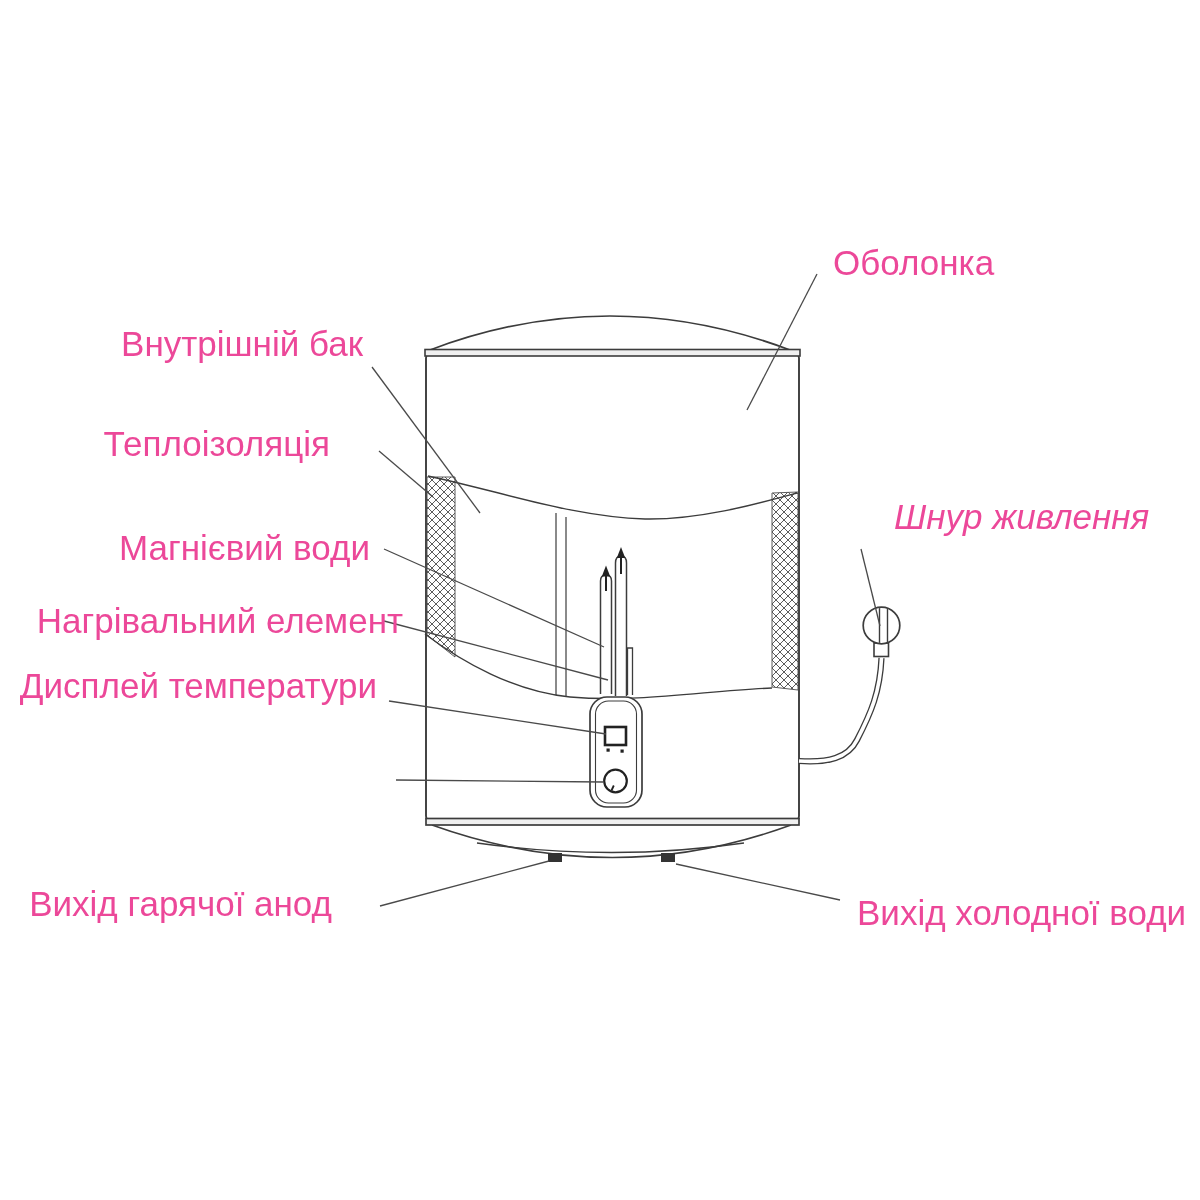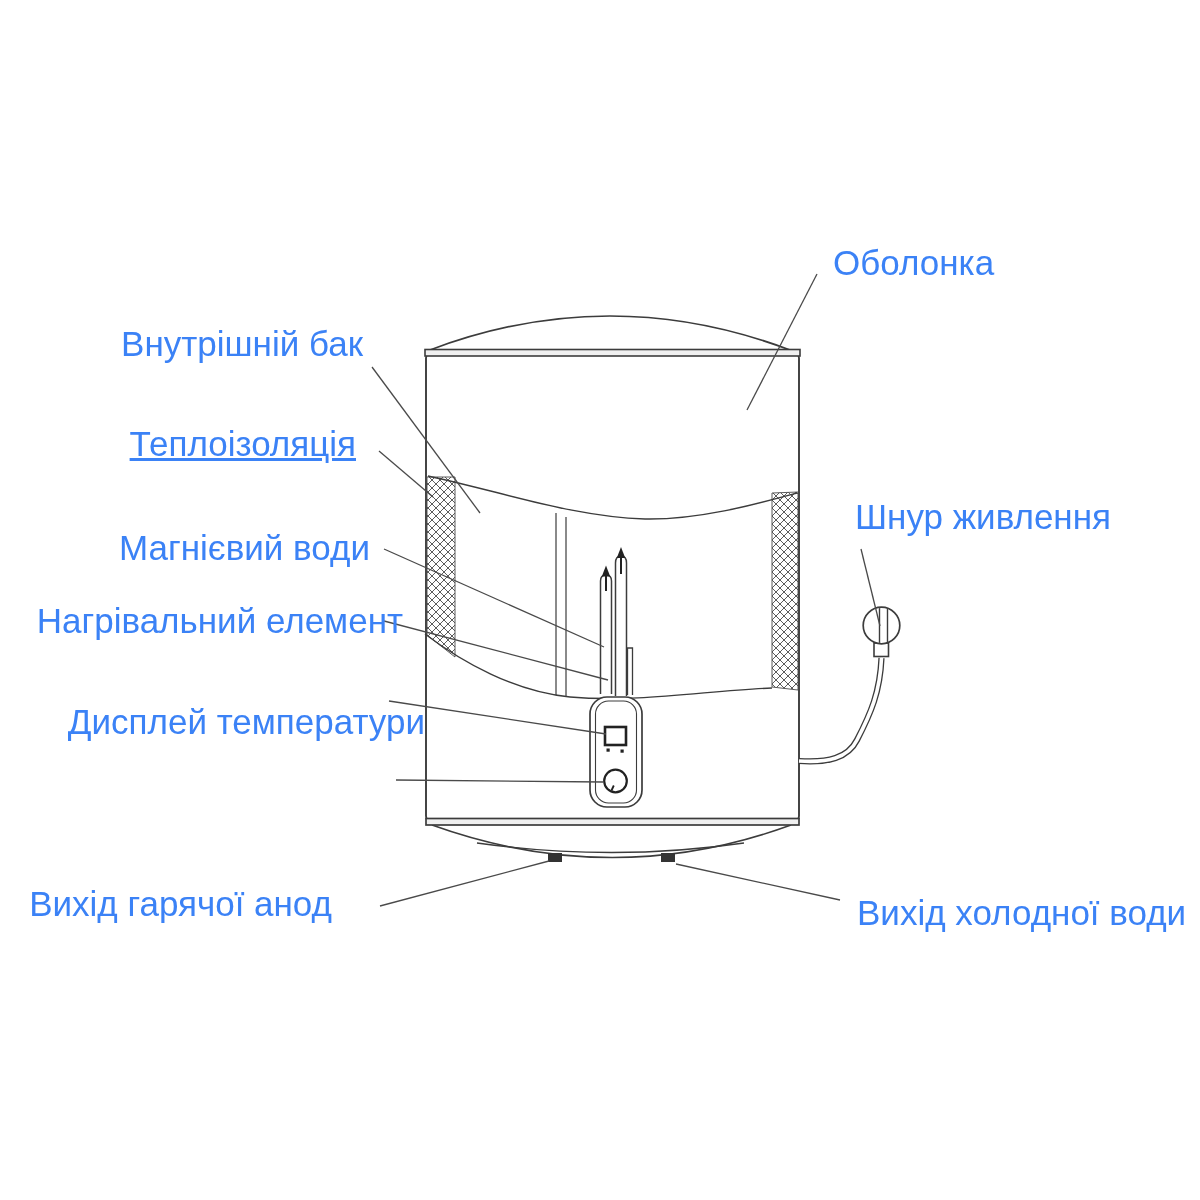--- a/index.html
+++ b/index.html
@@ -2,21 +2,21 @@
 <html><head>
 <meta charset="utf-8">
 <style>
   html,body{margin:0;padding:0;background:#ffffff;}
   #stage{
     position:relative;width:1200px;height:1200px;background:#ffffff;
     font-family:"Liberation Sans","DejaVu Sans",sans-serif;overflow:hidden;
   }
   #stage svg{position:absolute;left:0;top:0;}
   .lbl{
-    position:absolute;font-size:35px;line-height:1;color:#3b82f6;
+    position:absolute;font-size:35px;line-height:1;color:#ec4899;
     white-space:nowrap;letter-spacing:0px;
   }
   .lbl.right{text-align:right;}
   .lbl.two{line-height:1.22;}
 </style>
 </head>
 <body>
 
 <div id="stage">
 
@@ -102,21 +102,21 @@
       <line x1="389" y1="701" x2="606" y2="734"></line>
       <line x1="396" y1="780" x2="603" y2="782"></line>
       <line x1="861" y1="549" x2="880" y2="626"></line>
       <line x1="380" y1="906" x2="549" y2="861"></line>
       <line x1="676" y1="864" x2="840" y2="900"></line>
     </g>
   </svg>
 
   <div class="lbl" style="left:833px;top:245px;">Оболонка</div>
   <div class="lbl right" style="right:837px;top:326px;">Внутрішній бак</div>
-  <div class="lbl right" style="right:844px;top:426px;text-decoration:underline;">Теплоізоляція</div>
+  <div class="lbl right" style="right:870px;top:426px;">Теплоізоляція</div>
   <div class="lbl right" style="right:830px;top:530px;">Магнієвий води</div>
   <div class="lbl right" style="right:797px;top:603px;">Нагрівальний елемент</div>
-  <div class="lbl right" style="right:775px;top:668px;margin-top:36px;">Дисплей температури</div>
-  <div class="lbl" style="left:855px;top:499px;">Шнур живлення</div>
+  <div class="lbl right" style="right:823px;top:668px;">Дисплей температури</div>
+  <div class="lbl" style="left:894px;top:499px;font-style:italic;">Шнур живлення</div>
   <div class="lbl right" style="right:868px;top:886px;">Вихід гарячої анод</div>
   <div class="lbl" style="left:857px;top:895px;">Вихід холодної води</div>
 
 </div>
 
 </body></html>

